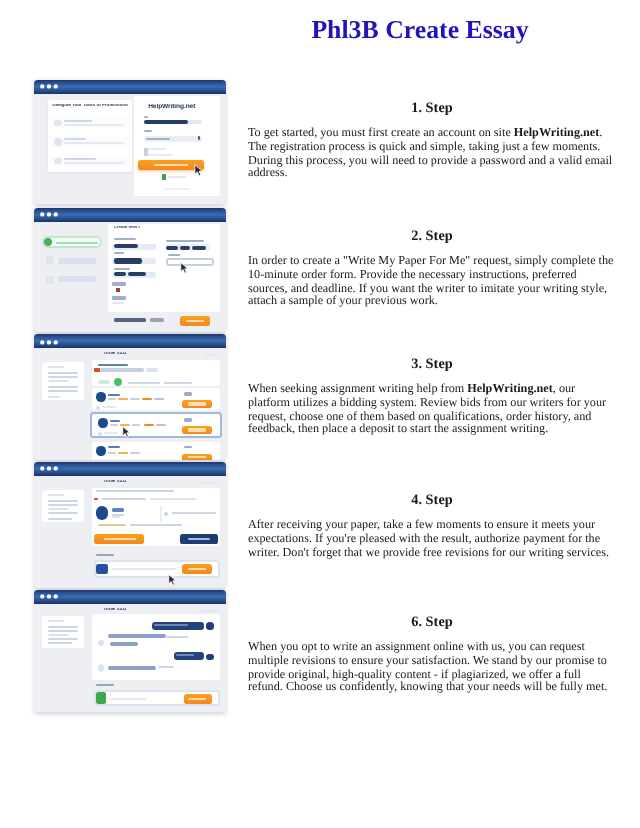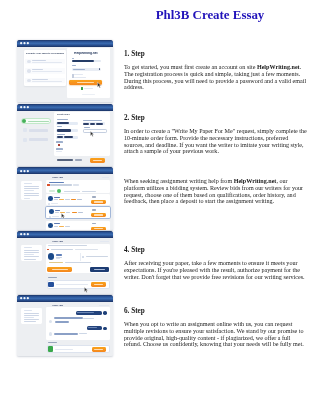--- a/index.html
+++ b/index.html
@@ -3,21 +3,21 @@
 <meta charset="utf-8">
 <style>
   * { box-sizing: border-box; }
   html,body { margin:0; padding:0; }
   body { width:320px; height:414px; background:#ffffff; font-family:"Liberation Serif", serif; overflow:hidden; }
   .page { position:relative; width:320px; height:414px; }
 
   
   .title { position:absolute; left:120px; top:7.5px; width:180px; text-align:center; color:#2214ba; font-weight:bold; font-size:12.9px; }
   .step { position:absolute; left:124px; width:184px; }
-  .step-h { font-weight:bold; font-size:7.2px; margin:0 0 6px 0; color:#1a1a1a; }
+  .step-h { text-align:center; font-weight:bold; font-size:7.2px; margin:0 0 6px 0; color:#1a1a1a; }
   .step-p { font-size:6.1px; line-height:6.75px; color:#1a1a1a; margin:0; text-align:left; }
   .step-p b { font-weight:bold; }
 
   
   .win { position:absolute; left:16.5px; width:96.5px; background:#edeff2;
          border-radius:1.6px; overflow:hidden; box-shadow:0 .8px 2px rgba(40,60,90,.22); }
   .winbar { position:relative; height:7px; background:linear-gradient(180deg,#1d3566 0%,#2a5294 22%,#3a6bb0 48%,#2a5294 72%,#1b3263 100%);
             border-radius:1.6px 1.6px 0 0; }
   .dots { position:absolute; left:3.5px; top:2.3px; width:12.5px; height:2.4px; overflow:visible; }
   .winbody { position:relative; width:100%; background:#edeff2; filter:blur(.18px); }
@@ -42,20 +42,21 @@
 
   <div class="step" style="top:50px">
     <div class="step-h">1. Step</div>
     <p class="step-p"><span>To get started, you must first create an account on site </span><b>HelpWriting.net</b><span>. The registration process is quick and simple, taking just a few moments. During this process, you will need to provide a password and a valid email address.</span></p>
   </div>
   <div class="step" style="top:114px">
     <div class="step-h">2. Step</div>
     <p class="step-p"><span>In order to create a "Write My Paper For Me" request, simply complete the 10-minute order form. Provide the necessary instructions, preferred sources, and deadline. If you want the writer to imitate your writing style, attach a sample of your previous work.</span><b></b><span></span></p>
   </div>
   <div class="step" style="top:178px">
+    <div class="step-h">3. Step</div>
     <p class="step-p"><span>When seeking assignment writing help from </span><b>HelpWriting.net</b><span>, our platform utilizes a bidding system. Review bids from our writers for your request, choose one of them based on qualifications, order history, and feedback, then place a deposit to start the assignment writing.</span></p>
   </div>
   <div class="step" style="top:246px">
     <div class="step-h">4. Step</div>
     <p class="step-p"><span>After receiving your paper, take a few moments to ensure it meets your expectations. If you're pleased with the result, authorize payment for the writer. Don't forget that we provide free revisions for our writing services.</span><b></b><span></span></p>
   </div>
   <div class="step" style="top:307px">
     <div class="step-h">6. Step</div>
     <p class="step-p"><span>When you opt to write an assignment online with us, you can request multiple revisions to ensure your satisfaction. We stand by our promise to provide original, high-quality content - if plagiarized, we offer a full refund. Choose us confidently, knowing that your needs will be fully met.</span><b></b><span></span></p>
   </div>

